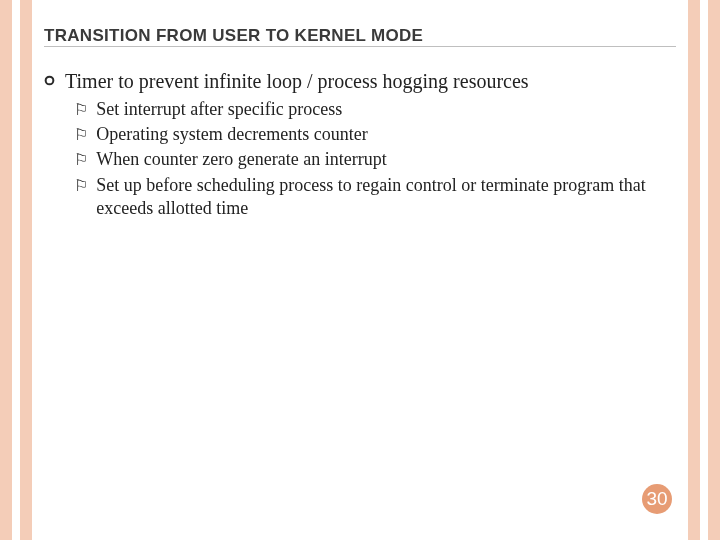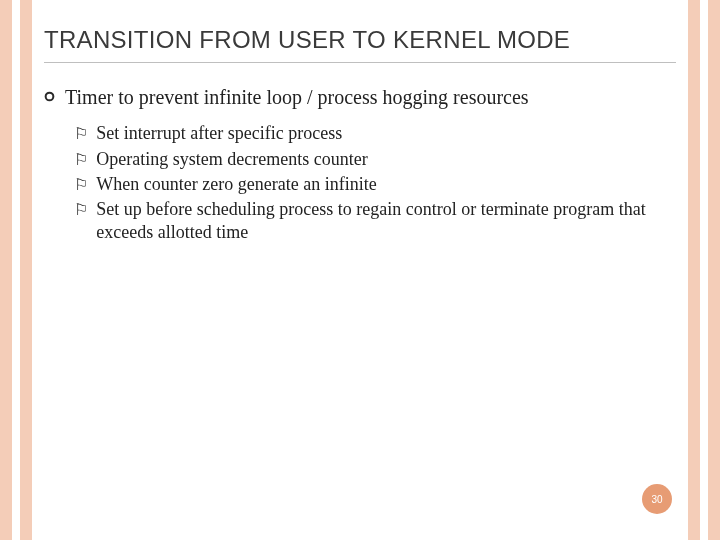--- a/index.html
+++ b/index.html
@@ -23,35 +23,34 @@
   .content {
     position: absolute;
     left: 44px;
     right: 44px;
     top: 26px;
     bottom: 20px;
   }
 
   .title {
     font-family: Arial, Helvetica, sans-serif;
-    font-size: 24px;
-    font-weight: 400;
+    font-size: 17px;
+    font-weight: 700;
     color: #3a3a3a;
     letter-spacing: 0.3px;
     line-height: 1.18;
     border-bottom: 1px solid #bfbfbf;
-    padding-bottom: 8px;
     margin-bottom: 22px;
   }
 
   .main-item {
     display: flex;
     align-items: flex-start;
     gap: 10px;
-    margin-bottom: 12px;
+    margin-bottom: 4px;
     font-size: 20px;
     color: #222;
     line-height: 1.25;
   }
   .main-bullet {
     flex: 0 0 auto;
     width: 11px;
     height: 11px;
     margin-top: 6px;
   }
@@ -81,21 +80,21 @@
   .page-number {
     position: absolute;
     right: 48px;
     bottom: 26px;
     width: 30px;
     height: 30px;
     border-radius: 50%;
     background: #e79c74;
     color: #ffffff;
     font-family: Arial, Helvetica, sans-serif;
-    font-size: 10px;
+    font-size: 19px;
     display: flex;
     align-items: center;
     justify-content: center;
   }
 </style>
 </head>
 <body>
 
 <div class="stripe stripe-left-outer"></div>
 <div class="stripe stripe-left-inner"></div>
@@ -119,21 +118,21 @@
     <div class="sub-item">
       <span class="sub-bullet">⚐</span>
       <span class="sub-text">Set interrupt after specific process</span>
     </div>
     <div class="sub-item">
       <span class="sub-bullet">⚐</span>
       <span class="sub-text">Operating system decrements counter</span>
     </div>
     <div class="sub-item">
       <span class="sub-bullet">⚐</span>
-      <span class="sub-text">When counter zero generate an infinite</span>
+      <span class="sub-text">When counter zero generate an interrupt</span>
     </div>
     <div class="sub-item">
       <span class="sub-bullet">⚐</span>
       <span class="sub-text">Set up before scheduling process to regain control or terminate program that exceeds allotted time</span>
     </div>
   </div>
 
 </div>
 
 <div class="page-number">

